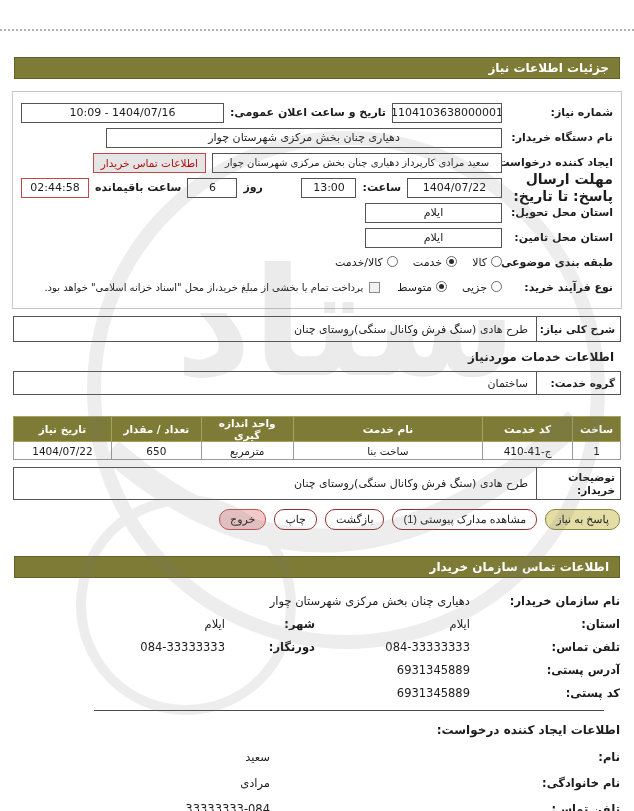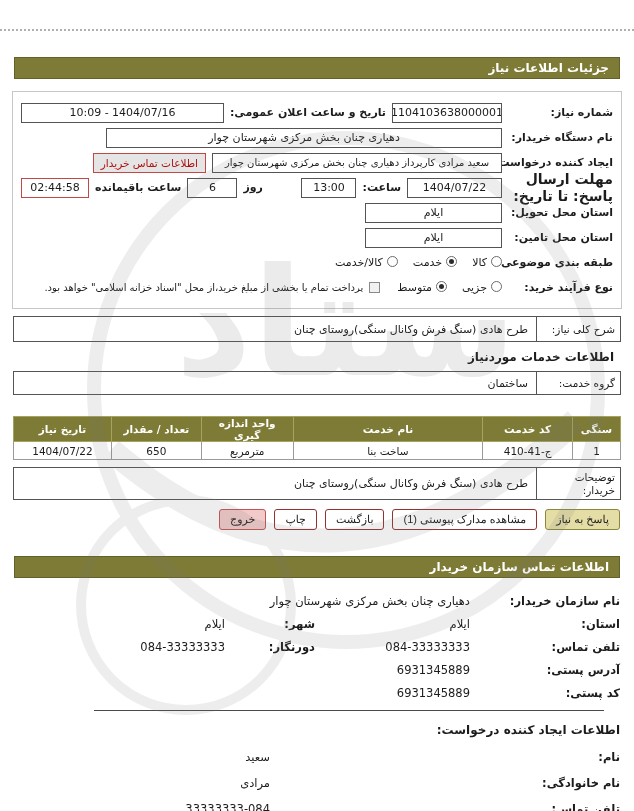--- a/index.html
+++ b/index.html
@@ -15,30 +15,30 @@
 .box{border:1px solid #545454;background:#fff;height:20px;display:flex;align-items:center;justify-content:center;padding:0 4px;white-space:nowrap;overflow:hidden;flex:none}
 .box-red{border-color:#c34747}
 .spacer{flex:1}
 .link-red{border:1px solid #c34747;color:#b01010;height:20px;display:flex;align-items:center;padding:0 7px;background:#e5e5e5;cursor:pointer;white-space:nowrap;font-size:10.5px;flex:none}
 .radio{width:11px;height:11px;flex:none;border:1px solid #6a6a6a;border-radius:50%;background:#fff;display:inline-flex;align-items:center;justify-content:center}
 .radio.sel::after{content:"";width:5px;height:5px;border-radius:50%;background:#2b2b2b}
 .opt{display:inline-flex;align-items:flex-start;gap:4px;margin-left:9px;flex:none;cursor:pointer}
 .chk{width:11px;height:11px;flex:none;border:1px solid #8a8a8a;background:#f1f1f1;margin-right:2px;cursor:pointer}
 .chk-label{font-size:10px;white-space:nowrap;overflow:hidden}
 .pair-row{margin:7px 13px 0;border:1px solid #545454;display:flex;align-items:stretch;background:#fff;position:relative;z-index:1}
-.pair-row .plabel{width:84px;flex:none;display:flex;align-items:center;padding:3px 5px;font-weight:normal;border-left:1px solid #545454;line-height:1.2;font-size:10.5px}
+.pair-row .plabel{width:84px;flex:none;display:flex;align-items:center;padding:3px 5px;font-weight:bold;border-left:1px solid #545454;line-height:1.2;font-size:10.5px}
 .pair-row .plabel.nw{white-space:nowrap;overflow:hidden}
 .pair-row .pvalue{flex:1;display:flex;align-items:center;padding:3px 8px;overflow:hidden;white-space:nowrap}
 .pr-sm{min-height:26px}.pr-md{min-height:24px}.pr-lg{min-height:30px}
 .services-title{margin:8px 20px 0;font-weight:bold;font-size:12px;position:relative;z-index:1}
 table.svc{margin:21px 13px 0;border-collapse:collapse;width:608px;position:relative;z-index:1}
 .svc th{background:var(--olive,#7e7b36);color:#fff;border:1px solid #a5a35e;height:19px;font-weight:bold;font-size:10.5px;padding:0 2px}
 .svc td{border:1px solid #9a9a9a;height:18px;text-align:center;background:#fff;font-size:10.5px}
 .btn-row{display:flex;gap:8px;margin:9px 14px 0;align-items:center;position:relative;z-index:1}
-.btn{height:21px;display:inline-flex;align-items:center;padding:0 10px;border-radius:3px;background:#fff;cursor:pointer;white-space:nowrap;font-size:11px;color:#222}
+.btn{height:21px;display:inline-flex;align-items:center;padding:0 10px;border-radius:10px;background:#fff;cursor:pointer;white-space:nowrap;font-size:11px;color:#222}
 .btn-respond{background:#e4dda5;border:1px solid #8b883c}
 .btn-outline{border:1px solid #943232}
 .btn-exit{background:#f3caca;border:1px solid #c25454}
 .contact{margin:16px 14px 0;position:relative;z-index:1;font-size:11.5px}
 .crow{display:flex;margin-bottom:9px;align-items:center}
 .cl{font-weight:bold;width:150px;flex:none}
 .cl2{font-weight:bold;width:90px;flex:none}
 .cv{width:155px;flex:none;overflow:hidden;white-space:nowrap}
 .cv2{width:130px;flex:none;overflow:hidden;white-space:nowrap}
 .cv-wide{flex:1;overflow:hidden;white-space:nowrap}
@@ -137,21 +137,21 @@
 <div class="services-title">اطلاعات خدمات موردنیاز</div>
 
 <div class="pair-row pr-md">
   <span class="plabel nw">گروه خدمت:</span>
   <span class="pvalue">ساختمان</span>
 </div>
 
 <table class="svc">
   <thead>
     <tr>
-      <th style="width:48px">سنگی</th>
+      <th style="width:48px">ساخت</th>
       <th style="width:90px">کد خدمت</th>
       <th style="width:190px">نام خدمت</th>
       <th style="width:92px">واحد اندازه گیری</th>
       <th style="width:90px">تعداد / مقدار</th>
       <th style="width:98px">تاریخ نیاز</th>
     </tr>
   </thead>
   <tbody>
     <tr>
       <td>1</td>

